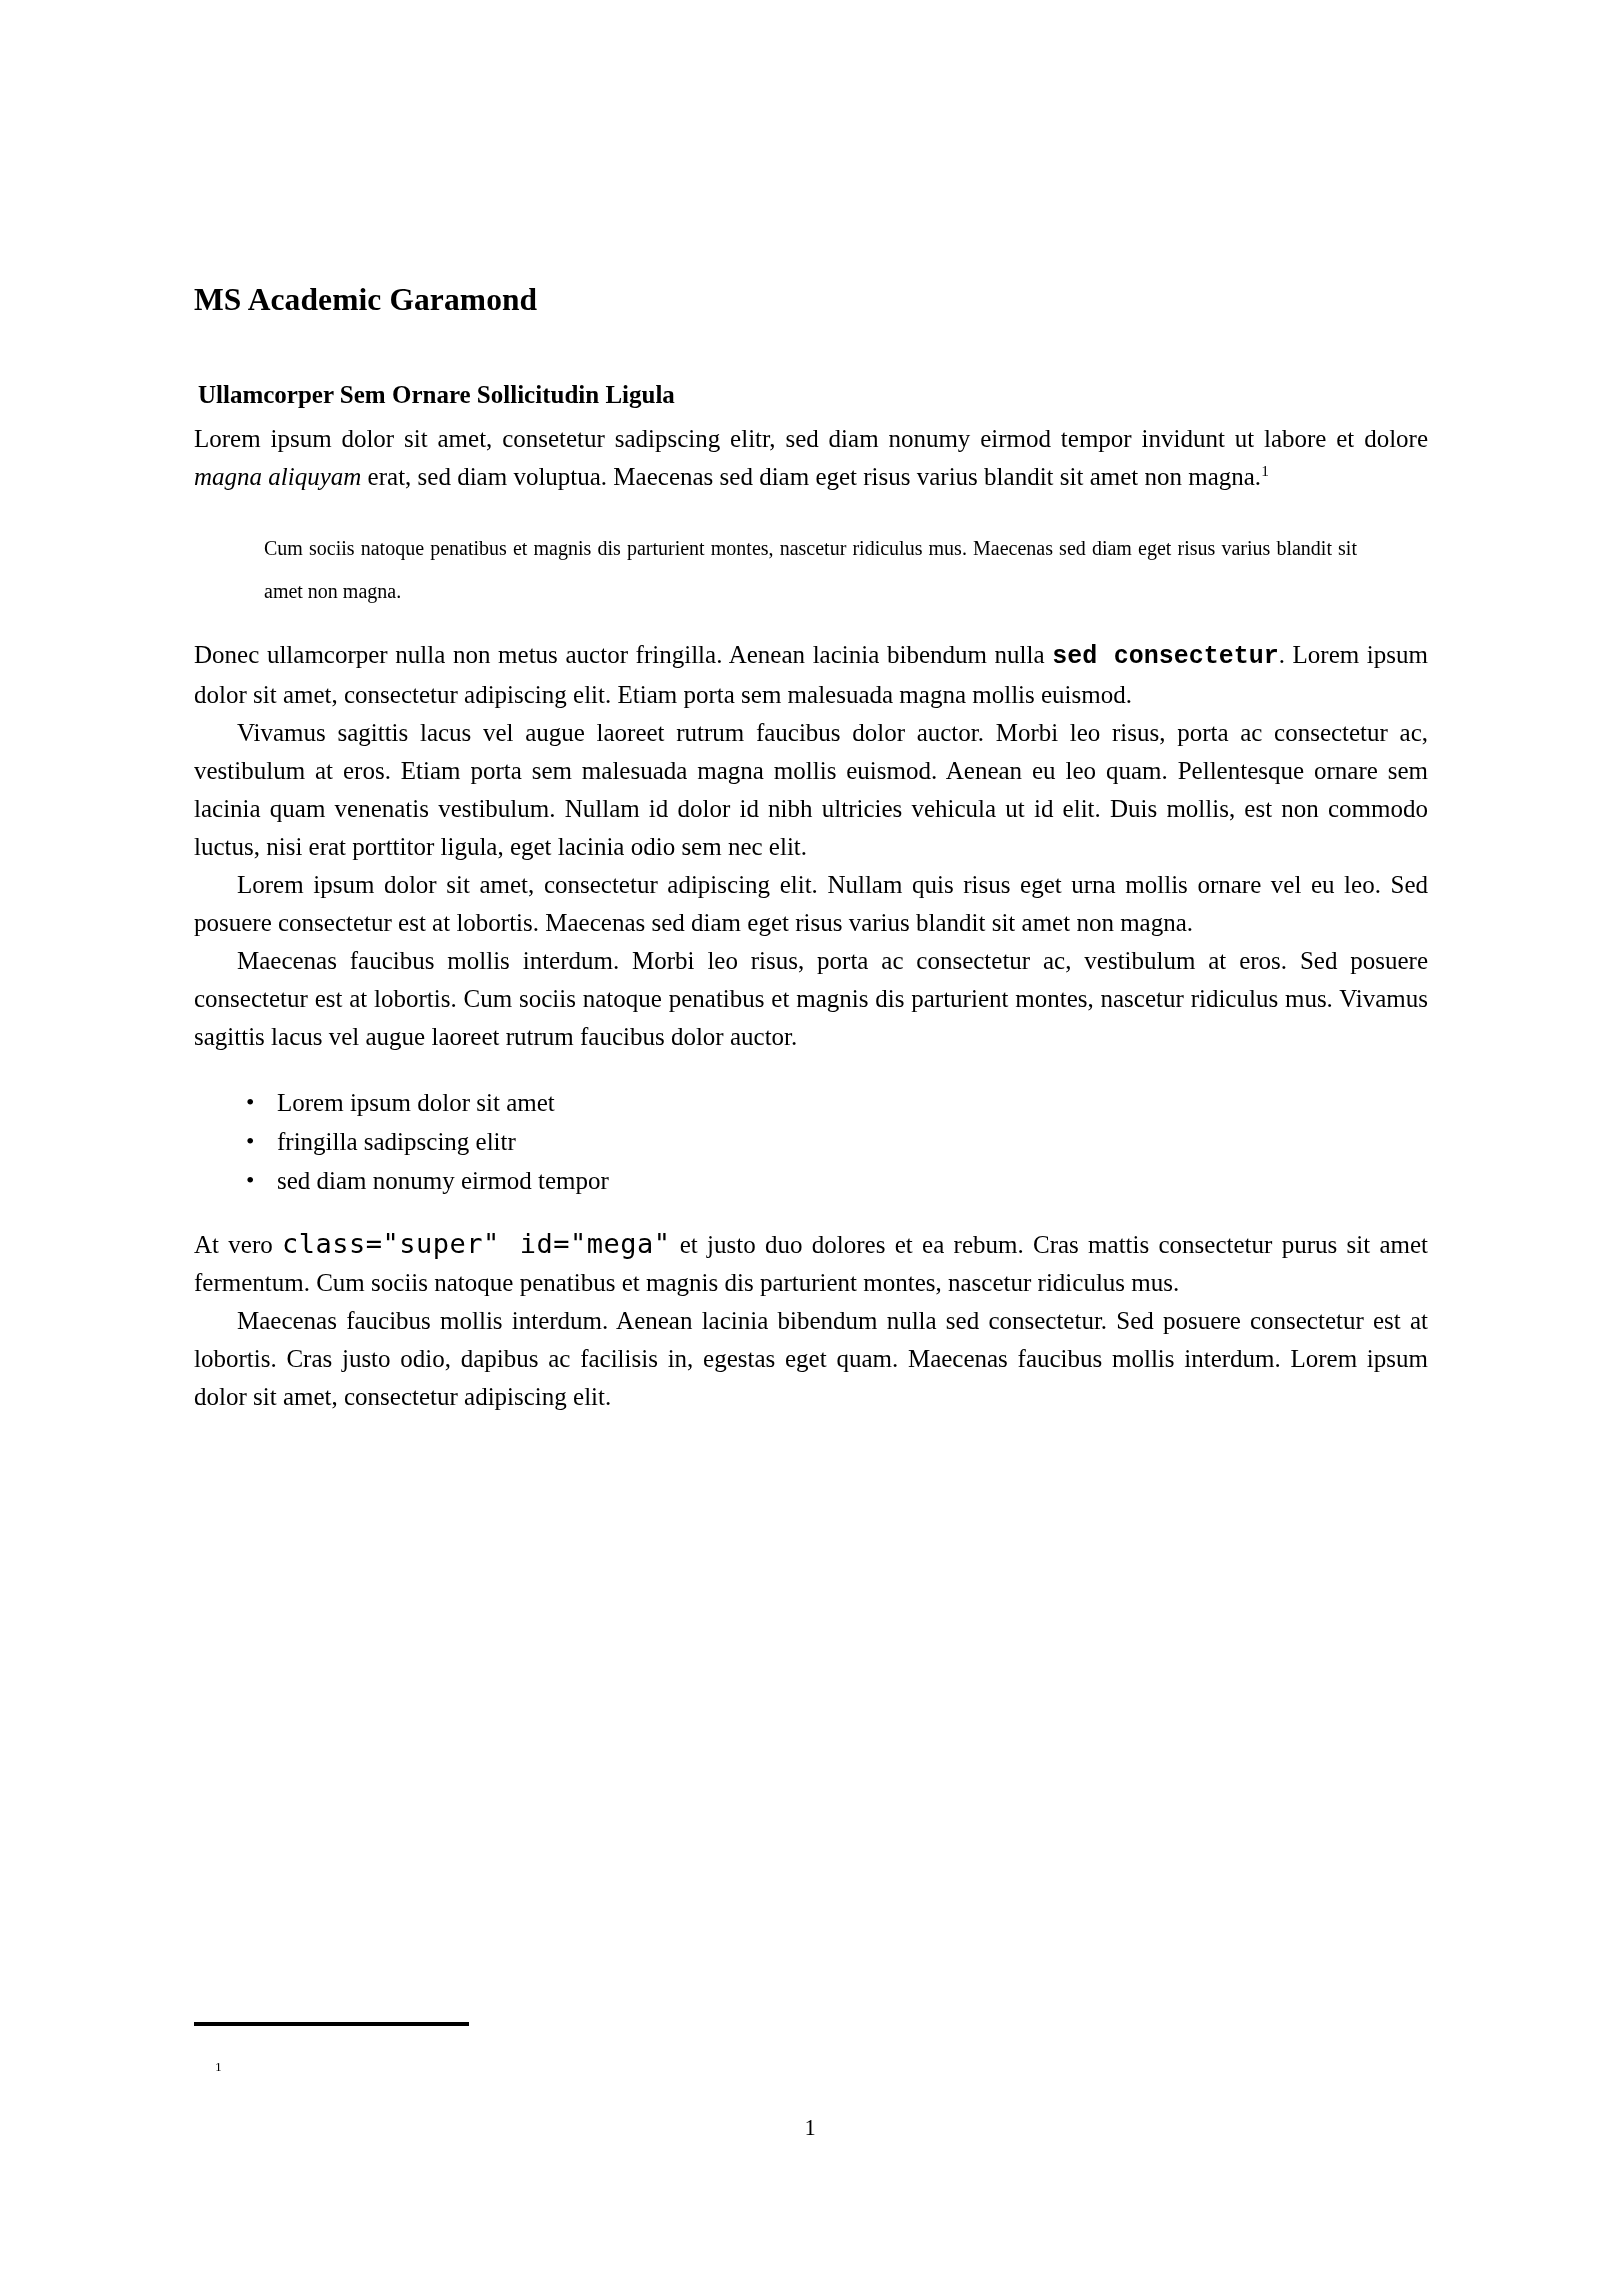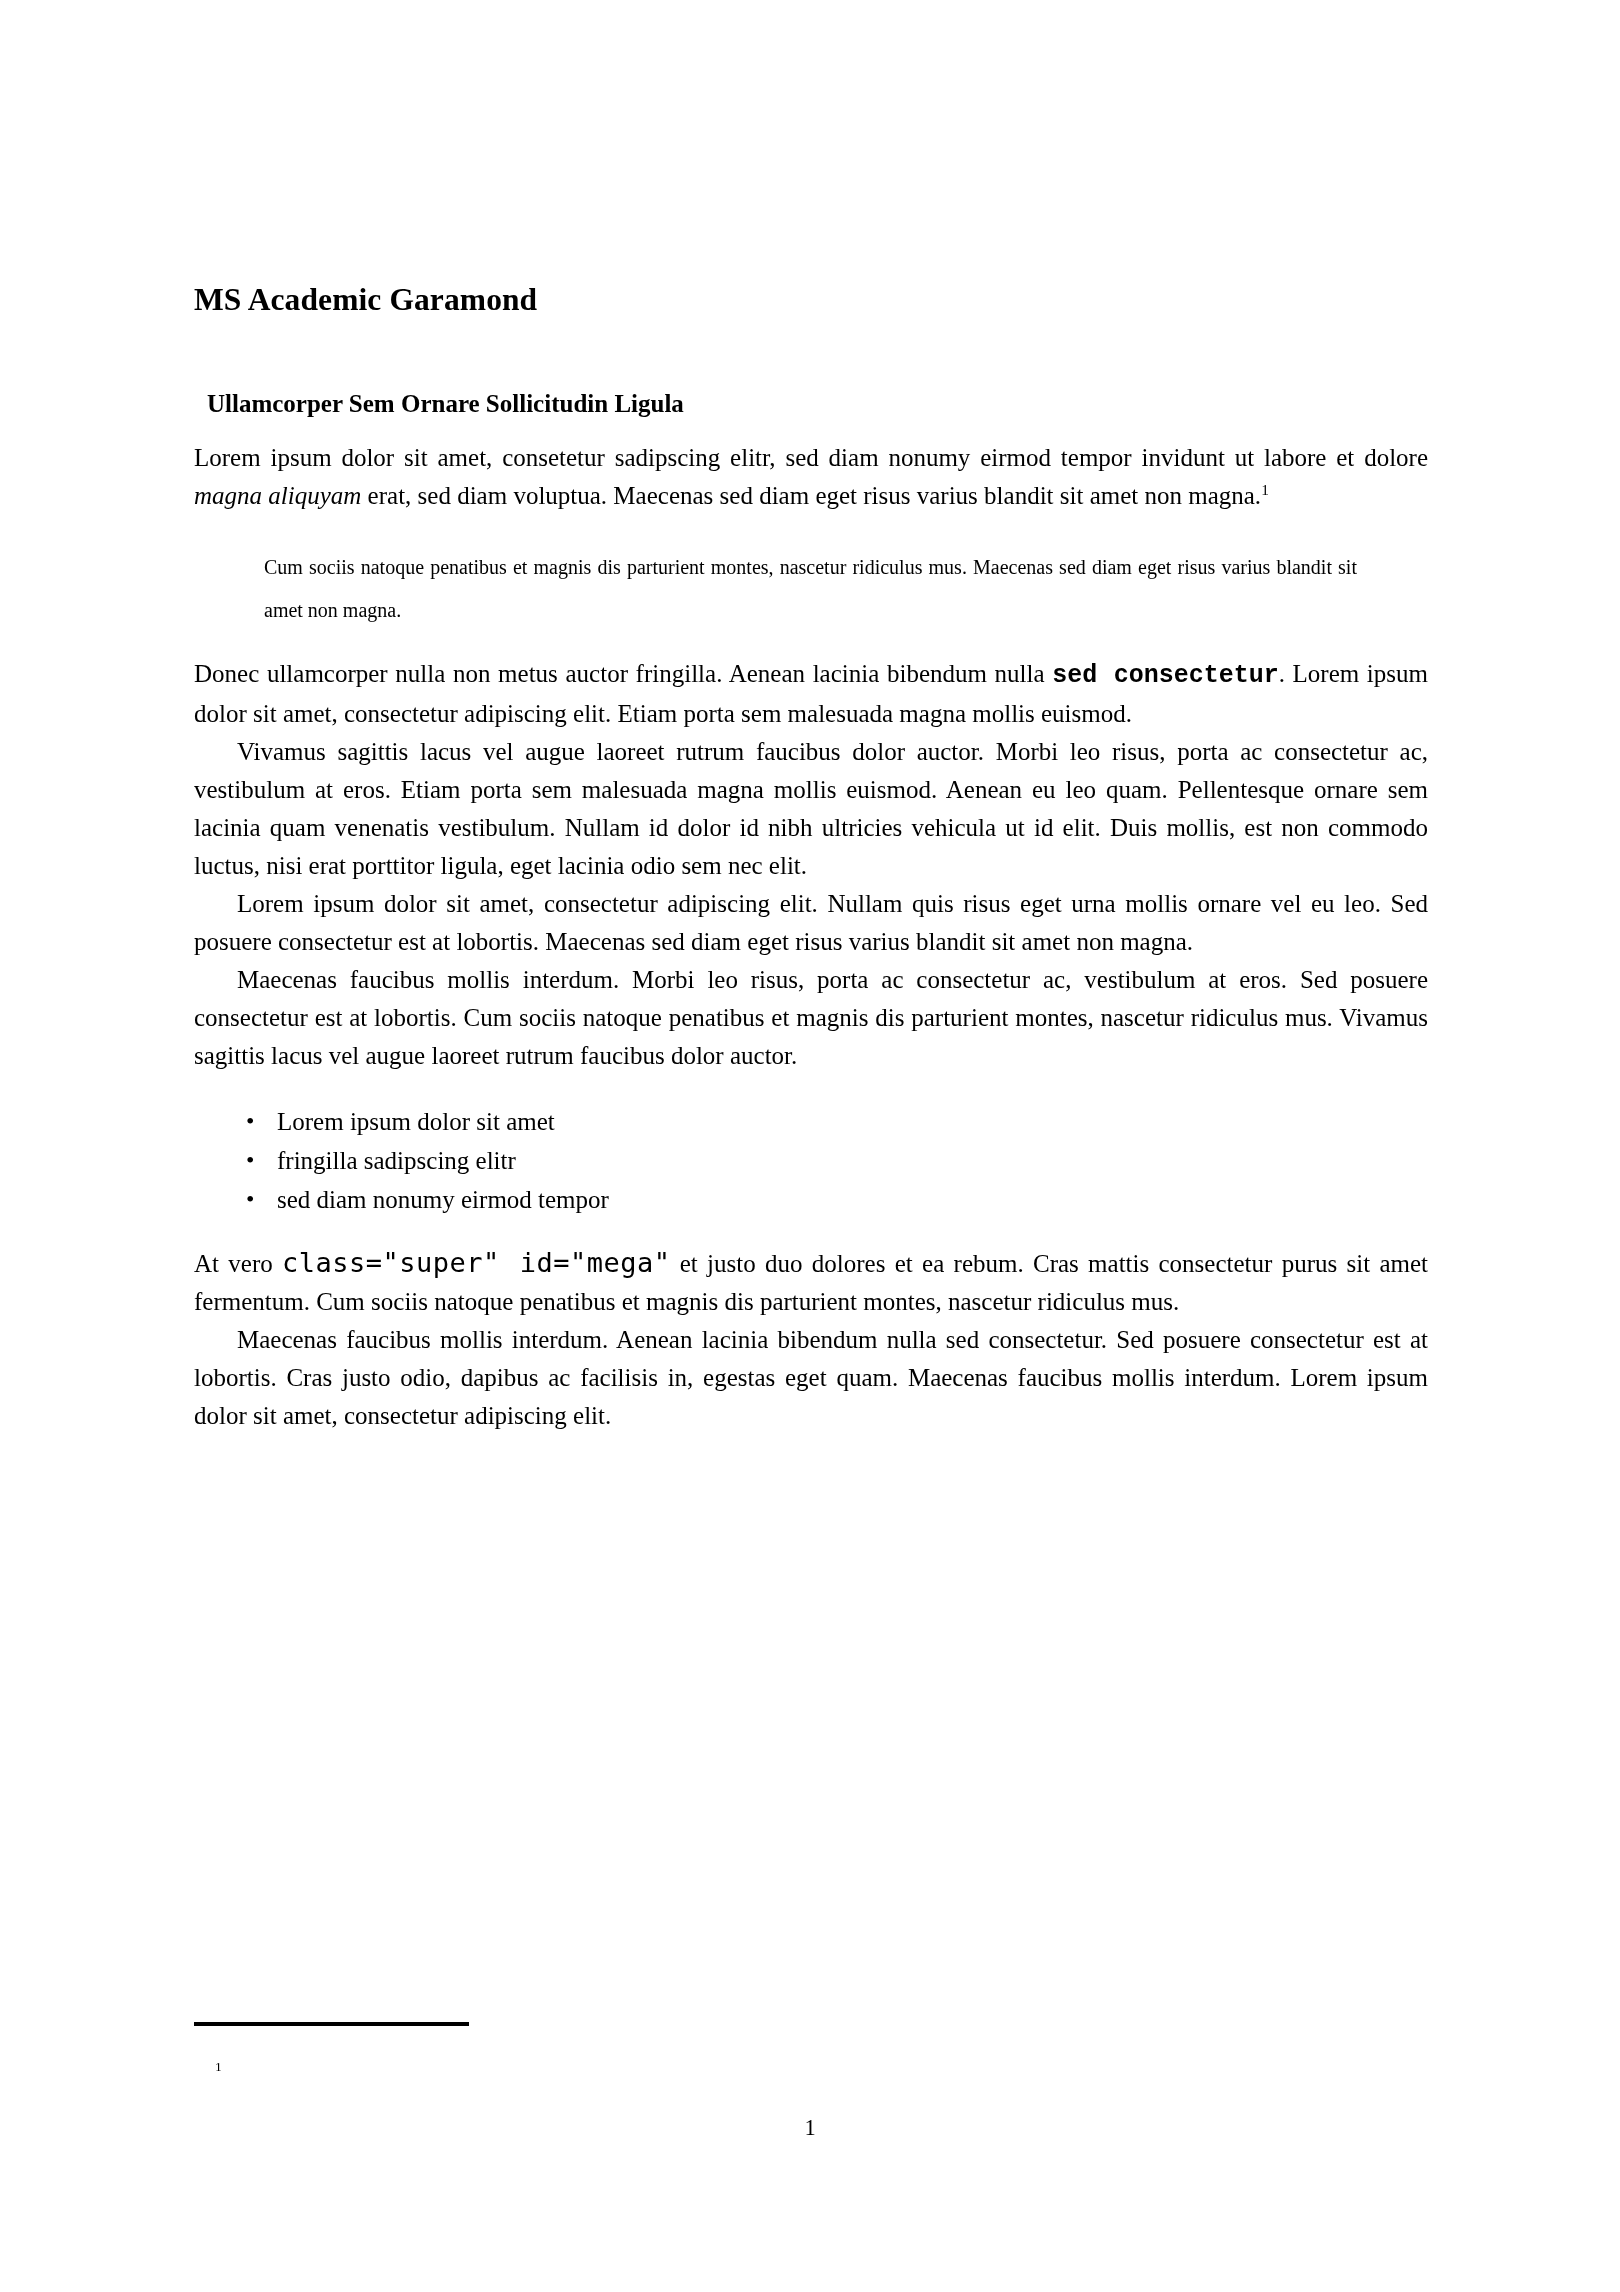--- a/index.html
+++ b/index.html
@@ -38,40 +38,40 @@
     line-height: 1.2;
     margin: 0;
     padding-top: 281px;
     letter-spacing: 0.1px;
   }
 
   .section-heading {
     font-size: 25px;
     font-weight: bold;
     line-height: 1.25;
-    margin: 13px;
+    margin: 4px;
     padding-top: 56px;
   }
 
   p.body-par {
     font-size: 25px;
     line-height: 38px;
     text-align: justify;
     margin: 0;
     text-indent: 0;
     -webkit-hyphens: none;
     hyphens: none;
   }
 
   p.body-par.indented {
     text-indent: 43px;
   }
 
   p.body-par.first-after-heading {
-    margin-top: 20px;
+    margin-top: 10px;
   }
 
   blockquote.quote {
     margin: 8px;
     padding: 0;
     font-size: 20px;
     line-height: 43px;
     text-align: justify;
     margin-left: 70px;
     margin-right: 71px;

